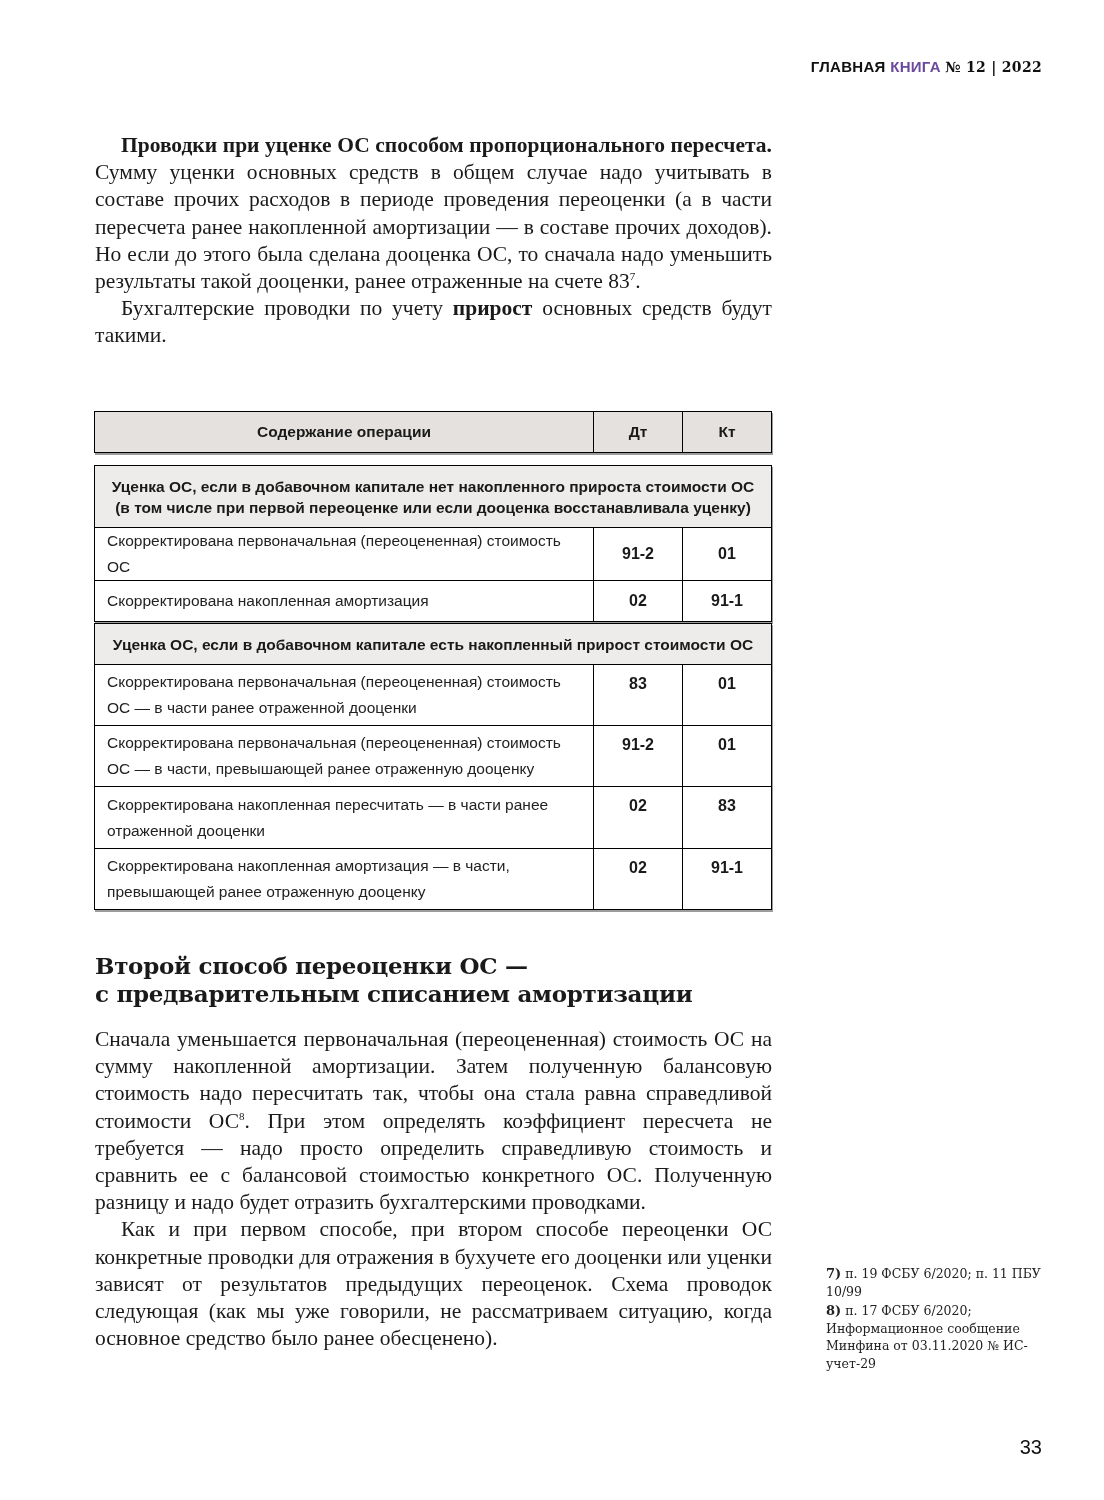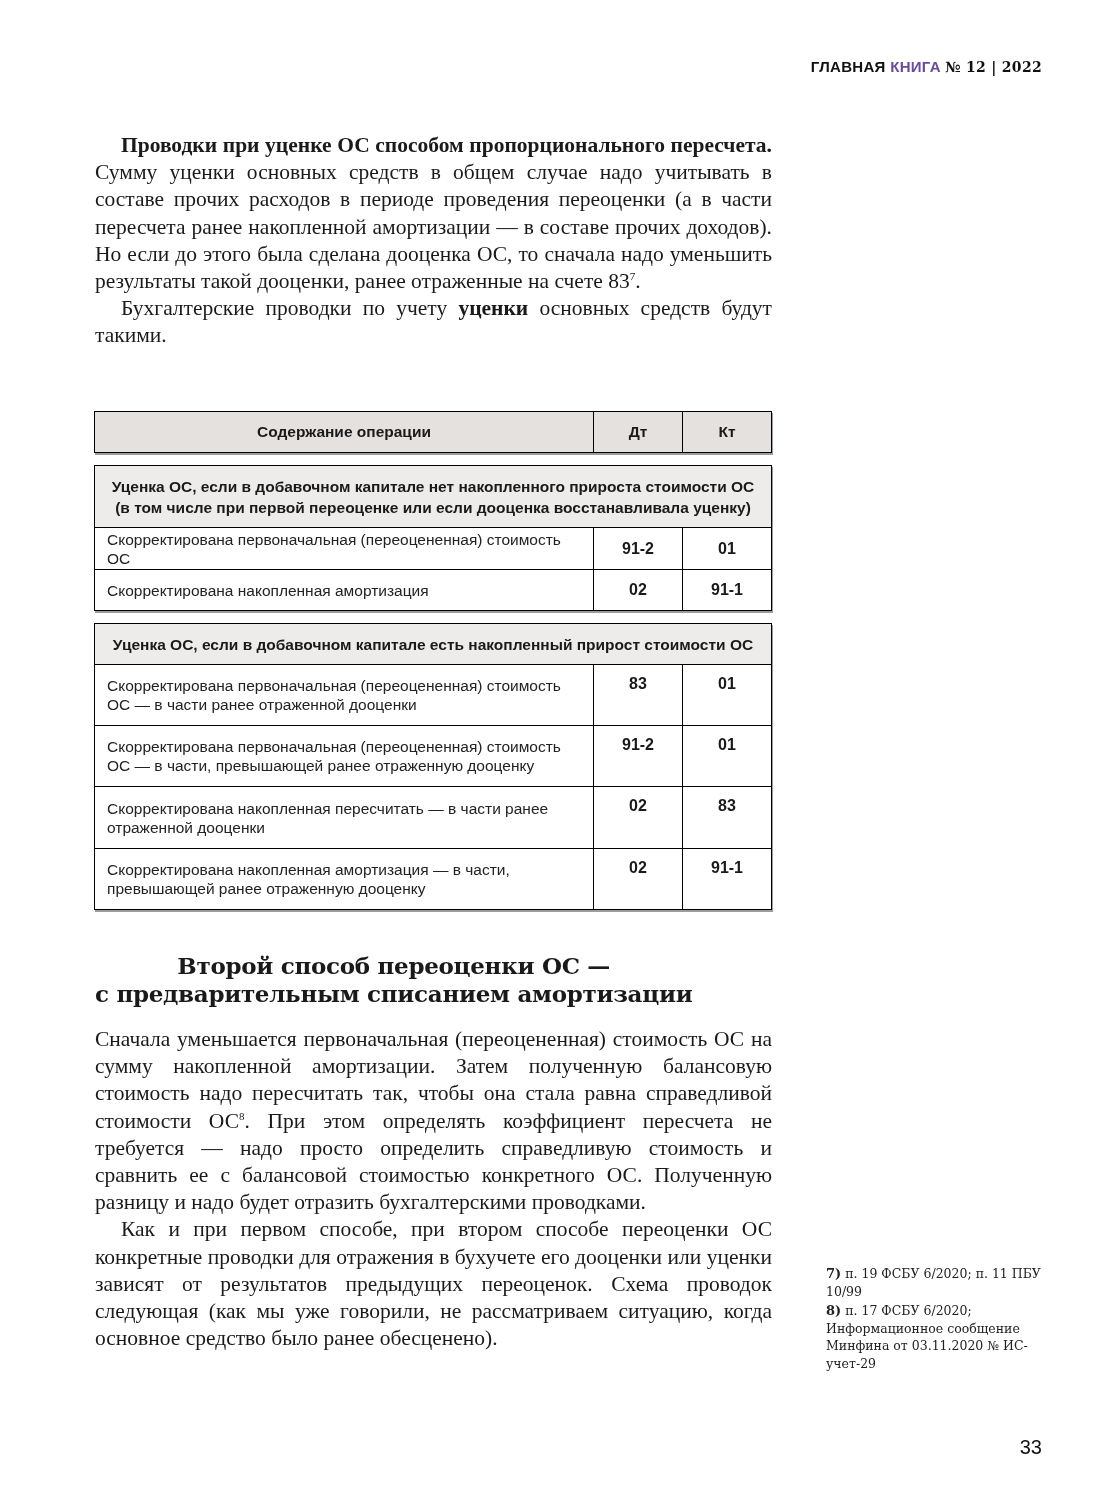--- a/index.html
+++ b/index.html
@@ -12,44 +12,44 @@
   .main p { margin: 0; text-indent: 26px; }
   .main p.noind { text-indent: 0; }
   .main b { font-weight: bold; }
   sup { font-size: 11px; vertical-align: super; line-height: 0; }
   .tbl { position: absolute; left: 94px; width: 678px; font-family: "Liberation Sans", sans-serif; border-collapse: collapse; font-size: 15.5px; }
   .tbl td { border: 1px solid #000000; padding: 0 12px; }
   .tbl .col-dt, .tbl .col-kt { width: 64px; text-align: center; font-weight: bold; font-size: 16px; }
   .tbl .hdr td { background: #e4e1de; font-weight: bold; text-align: center; height: 40px; font-size: 15.5px; }
   .tbl.boxed { box-shadow: 1px 2px 0 #9c9c9c; }
   .tbl .grp td { background: #edeceb; font-weight: bold; text-align: center; font-size: 15.5px; line-height: 21px; }
-  .tbl td.desc { color: #222; line-height: 19px; }
+  .tbl td.desc { color: #222; line-height: 26px; }
   .tbl td.val { vertical-align: top; padding-top: 10px; }
   .t-head { top: 411px; }
   .t1 { top: 465px; }
   .t2 { top: 623px; }
-  .h2 { position: absolute; left: 95px; top: 952px; font-family: "DejaVu Serif", serif; font-weight: bold; font-size: 23px; line-height: 28px; color: #1a1a1a; letter-spacing: -0.3px; text-align: center; }
+  .h2 { position: absolute; left: 95px; top: 952px; font-family: "DejaVu Serif", serif; font-weight: bold; font-size: 23px; line-height: 28px; color: #1a1a1a; letter-spacing: -0.3px; }
   .p2 { top: 1026px; }
   .footnotes { position: absolute; left: 826px; top: 1265px; font-family: "DejaVu Serif", serif; font-size: 12.5px; line-height: 17.6px; color: #222; width: 230px; }
   .footnotes .fn { margin-bottom: 2px; }
   .footnotes b { font-weight: bold; font-size: 13px; }
   .pagenum { position: absolute; right: 62px; top: 1436px; font-family: "Liberation Sans", sans-serif; font-size: 20px; color: #111; }
 </style>
 </head>
 <body>
 
 <div class="header">
   <span>ГЛАВНАЯ</span>
   <span class="accent">КНИГА</span>
   <span class="serifpart">№ 12 | 2022</span>
 </div>
 
 <div class="main p1">
   <p><b>Проводки при уценке ОС способом пропорционального пересчета.</b><span> Сумму уценки основных средств в общем случае надо учитывать в составе прочих расходов в периоде проведения переоценки (а в части пересчета ранее накопленной амортизации — в составе прочих доходов). Но если до этого была сделана дооценка ОС, то сначала надо уменьшить результаты такой дооценки, ранее отраженные на счете 83</span><sup>7</sup><span>.</span></p>
-  <p><span>Бухгалтерские проводки по учету </span><b>уценки</b><span> основных средств будут такими.</span></p>
+  <p><span>Бухгалтерские проводки по учету </span><b>прирост</b><span> основных средств будут такими.</span></p>
 </div>
 
 <table class="tbl boxed t-head">
   <tbody>
       <tr class="hdr">
     <td>Содержание операции</td>
     <td class="col-dt" style="width:64px">Дт</td>
     <td class="col-kt" style="width:64px">Кт</td>
   </tr>
 </tbody>

